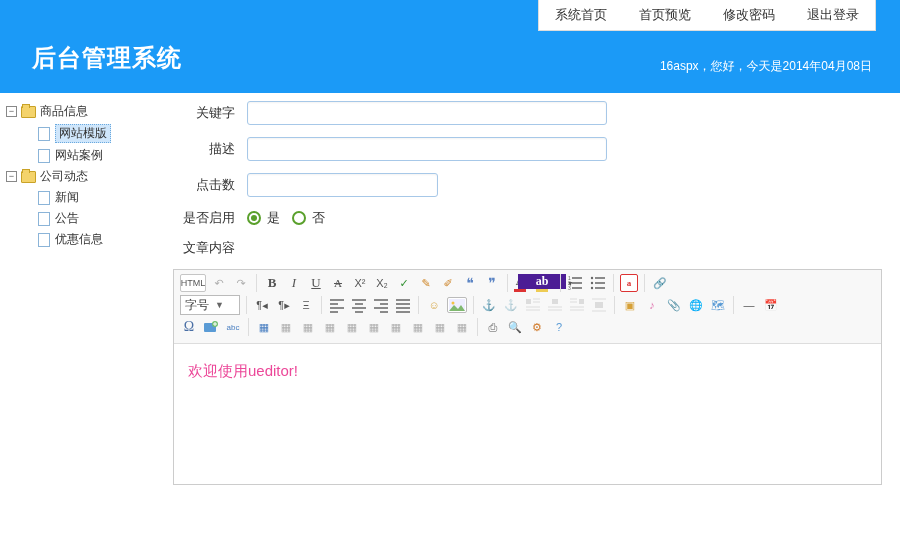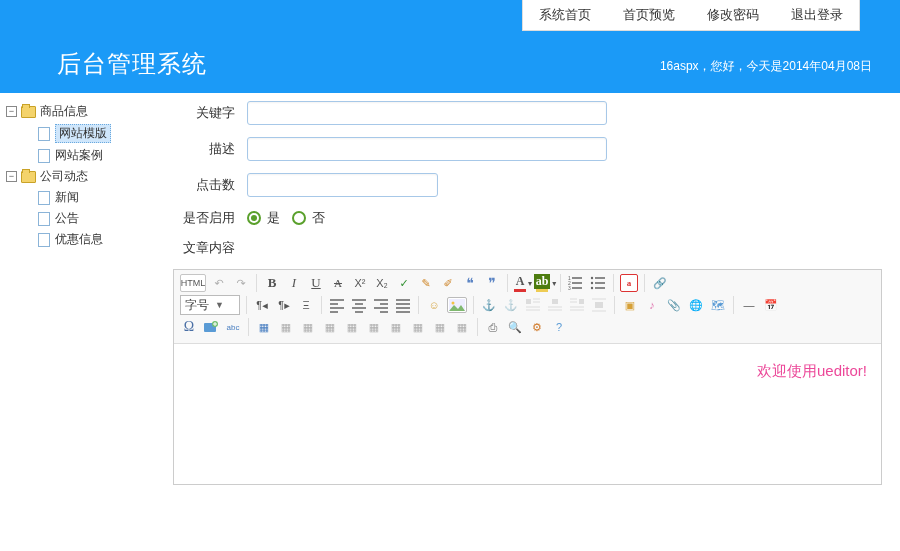--- a/index.html
+++ b/index.html
@@ -1,20 +1,20 @@
 <!DOCTYPE html>
 <html><head>
 <meta charset="utf-8">
 <style>
 * { box-sizing: border-box; margin: 0; padding: 0; }
 body { font-family: "Microsoft YaHei", Arial, sans-serif; font-size: 13px; color: #333; background: #fff; width: 900px; height: 551px; overflow: hidden; }
 .header { background: #1b9af7; height: 93px; position: relative; }
-.topnav { position: absolute; top: 0; right: 40px; background: #fff; border: 1px solid #ddd; border-top: none; display: flex; }
+.topnav { position: absolute; top: 0; right: 24px; background: #fff; border: 1px solid #ddd; border-top: none; display: flex; }
 .topnav-item { padding: 6px 16px; color: #333; cursor: pointer; font-size: 13px; }
-.logo { color: #fff; font-size: 24px; font-weight: normal; position: absolute; left: 32px; top: 48px; letter-spacing: 1px; margin-left: 25px; }
+.logo { color: #fff; font-size: 24px; font-weight: bold; position: absolute; left: 32px; top: 42px; letter-spacing: 1px; }
 .welcome { position: absolute; right: 28px; top: 58px; color: #fff; font-size: 12px; }
 .main { display: flex; height: 458px; }
 .sidebar { width: 185px; background: #f5f2e9; border-right: 1px solid #e0ddd3; }
 .sidebar-header { background: #fff; padding: 11px 0 11px 48px; font-weight: bold; color: #333; border-bottom: 1px solid #e8e5db; font-size: 14px; }
 .sidebar-item { padding: 11px 0 11px 48px; color: #555; cursor: pointer; border-bottom: 1px solid #e9e6dc; font-size: 13px; }
 .sidebar-item.active { background: #1b9af7; color: #fff; font-weight: bold; }
 .tree { width: 155px; padding: 8px 6px; font-size: 12px; color: #333; }
 .tree-row { display: flex; align-items: center; padding: 2px 0; cursor: pointer; white-space: nowrap; }
 .tree-indent0 { padding-left: 0; }
 .tree-indent1 { padding-left: 32px; text-align: center; }
@@ -23,21 +23,21 @@
 .folder-icon::before { content: ""; position: absolute; top: -3px; left: 0; width: 6px; height: 3px; background: #f4d36b; border: 1px solid #c9a227; border-bottom: none; }
 .file-icon { width: 12px; height: 14px; background: #fff; border: 1px solid #8bb4d8; margin-right: 5px; position: relative; }
 .tree-label.selected { background: #cfe6fb; border: 1px dotted #6aa9de; padding: 0 3px; }
 .content { flex: 1; padding: 8px 18px; overflow: hidden; }
 .form-row { display: flex; align-items: center; margin-bottom: 12px; }
 .form-label { width: 62px; text-align: right; color: #333; font-size: 13px; margin-right: 12px; }
 .form-input { flex: 0 0 360px; height: 24px; border: 1px solid #a7c8e8; border-radius: 3px; padding: 0 6px; background: #fff; box-shadow: inset 0 1px 2px rgba(0,0,0,0.05); }
 .radio-group { display: flex; align-items: center; gap: 6px; }
 .radio { width: 14px; height: 14px; border: 2px solid #5aa02c; border-radius: 50%; display: inline-flex; align-items: center; justify-content: center; }
 .radio.checked::after { content: ""; width: 6px; height: 6px; background: #5aa02c; border-radius: 50%; }
-.editor-wrap { border: 1px solid #ccc; margin-top: 8px; background: #fff; text-align: right; }
+.editor-wrap { border: 1px solid #ccc; margin-top: 8px; background: #fff; }
 .editor-toolbar { background: #f8f8f8; border-bottom: 1px solid #ddd; padding: 4px 6px; }
 .tb-row { display: flex; align-items: center; flex-wrap: nowrap; gap: 4px; margin-bottom: 3px; }
 .tb-btn { width: 18px; height: 18px; display: inline-flex; align-items: center; justify-content: center; color: #555; font-size: 11px; cursor: pointer; border-radius: 2px; }
 .tb-btn.framed { border: 1px solid #c5c5c5; background: #fff; width: 26px; height: 18px; font-size: 9px; }
 .tb-btn.B { font-weight: bold; font-family: serif; font-size: 13px; }
 .tb-btn.I { font-style: italic; font-family: serif; font-size: 13px; }
 .tb-btn.U { text-decoration: underline; font-family: serif; font-size: 13px; }
 .tb-sep { width: 1px; height: 18px; background: #ddd; margin: 0 2px; }
 .tb-select { height: 20px; border: 1px solid #bbb; background: #fff; font-size: 12px; padding: 0 4px; display: flex; align-items: center; gap: 6px; cursor: pointer; min-width: 60px; }
 .tb-select .arrow { font-size: 9px; color: #666; }
@@ -146,21 +146,21 @@
           <span class="tb-sep"></span>
           <span class="tb-btn tb-color">
               <span style="display:flex;flex-direction:column;align-items:center">
                 <span class="glyph">A</span>
                 <span class="bar" style="background:#d33"></span>
               </span>
               <span style="font-size:8px;margin-left:2px">▾</span>
             </span>
           <span class="tb-btn tb-color">
               <span style="display:flex;flex-direction:column;align-items:center">
-                <span class="glyph" style="color:#fff;background:#4d7c0f;padding:0 2px">ab</span>
+                <span class="glyph" style="color:#fff;background:#4c1d95;padding:0 18px">ab</span>
                 <span class="bar" style="background:#ec5"></span>
               </span>
               <span style="font-size:8px;margin-left:2px">▾</span>
             </span>
           <span class="tb-sep"></span>
           <span class="tb-btn">
               <svg class="tb-icon" viewBox="0 0 16 16">
                 <path d="M4 3h10M4 8h10M4 13h10" stroke="#666" stroke-width="1.3"></path>
                 <text x="0" y="5" font-size="5" fill="#666">1</text>
                 <text x="0" y="10" font-size="5" fill="#666">2</text>

